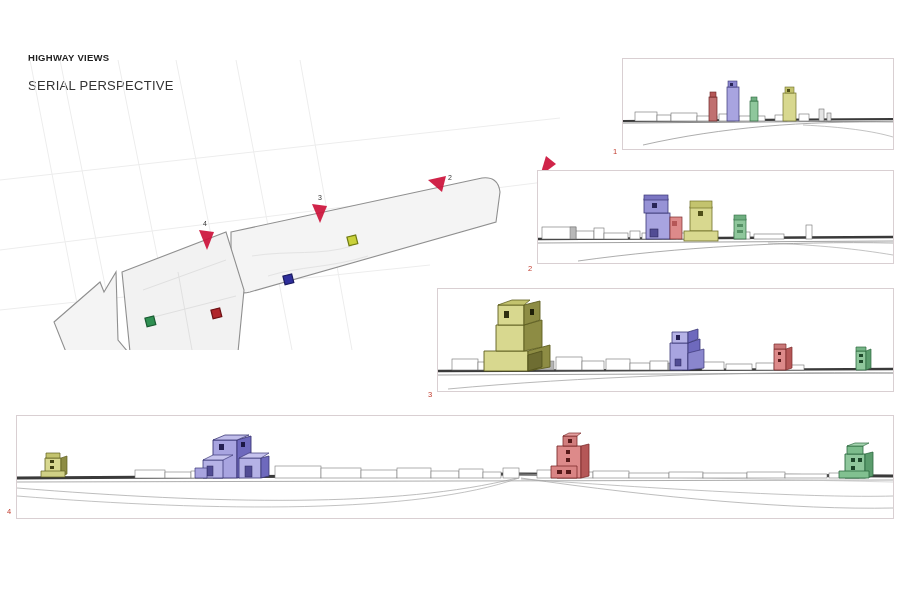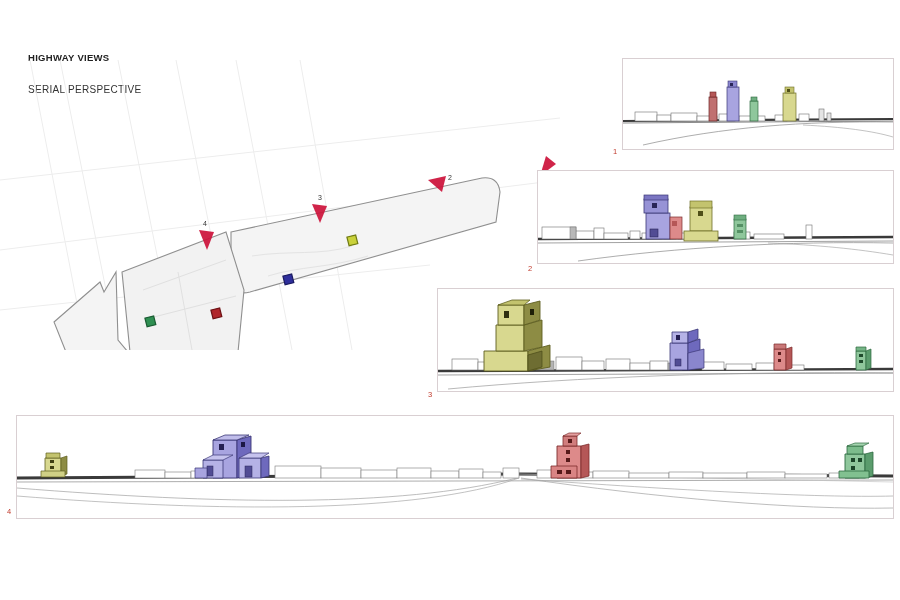--- a/index.html
+++ b/index.html
@@ -24,25 +24,25 @@
     line-height: 1.35;
   }
   #title-block .t1 {
     font-size: 9.5px;
     letter-spacing: 0.3px;
     color: #222222;
     font-weight: 600;
     display: block;
   }
   #title-block .t2 {
-    font-size: 10px;
+    font-size: 13px;
     letter-spacing: 0.3px;
     color: #333333;
     display: block;
-    margin-top: 18px;
+    margin-top: 12px;
   }
 
   
   #site-plan {
     position: absolute;
     left: 0px;
     top: 60px;
     width: 560px;
     height: 290px;
   }

